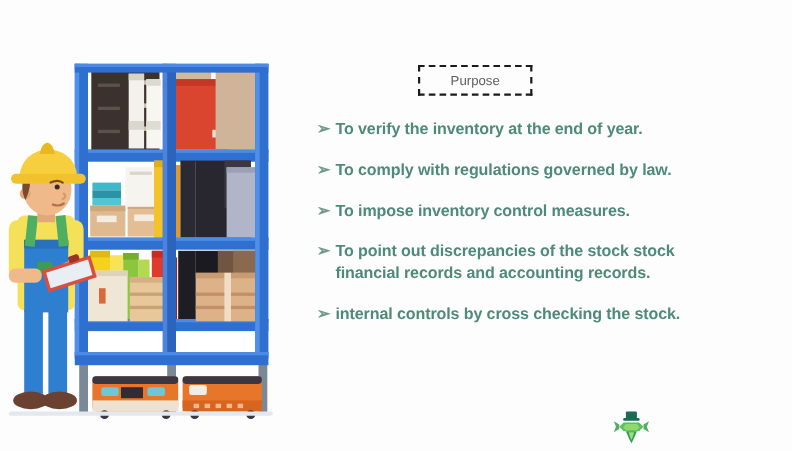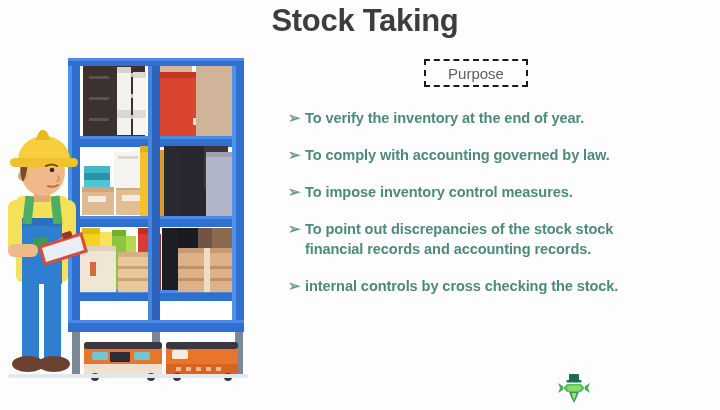--- a/index.html
+++ b/index.html
@@ -26,30 +26,30 @@
     font-size: 31px;
     font-weight: bold;
     color: #3d3d3d;
     letter-spacing: -0.3px;
     line-height: 1.1;
   }
 
   
   .purpose-badge {
     position: absolute;
-    left: 424px;
+    left: 380px;
     top: 59px;
     width: 104px;
     height: 28px;
     border: 2px dashed #1b1b1b;
     box-sizing: border-box;
     display: flex;
     align-items: center;
     justify-content: center;
-    font-size: 15px;
+    font-size: 12px;
     font-weight: normal;
     color: #5e5e5e;
   }
 
   
   .bullets {
     position: absolute;
     left: 288px;
     top: 108px;
     width: 415px;
@@ -291,37 +291,36 @@
       <path d="M36 140 a8 20 0 0 1 14 0 z" fill="#e8b81f"></path>
 
       <circle cx="52" cy="170" r="2.3" fill="#3b2b1d"></circle>
       <path d="M46 166 q6 -3 11 0" stroke="#7a4a2a" stroke-width="2" fill="none" stroke-linecap="round"></path>
       <path d="M58 176 q3 3 -1 5" stroke="#d69a68" stroke-width="2" fill="none" stroke-linecap="round"></path>
       <path d="M48 186 q6 2 10 -1" stroke="#b5714a" stroke-width="2" fill="none" stroke-linecap="round"></path>
     </svg>
     <div class="floor"></div>
   </div>
 
-  <div class="page-title">Stock Taking</div>
 
   <div class="purpose-badge">Purpose</div>
 
   <div class="bullets">
 
     <div class="bullet-row">
       <span class="bullet-arrow">➢</span>
       <span class="bullet-text">
         <span>To verify the inventory at the end of year.</span>
       </span>
     </div>
 
     <div class="bullet-row">
       <span class="bullet-arrow">➢</span>
       <span class="bullet-text">
-        <span>To comply with accounting governed by law.</span>
+        <span>To comply with regulations governed by law.</span>
       </span>
     </div>
 
     <div class="bullet-row">
       <span class="bullet-arrow">➢</span>
       <span class="bullet-text">
         <span>To impose inventory control measures.</span>
       </span>
     </div>
 

